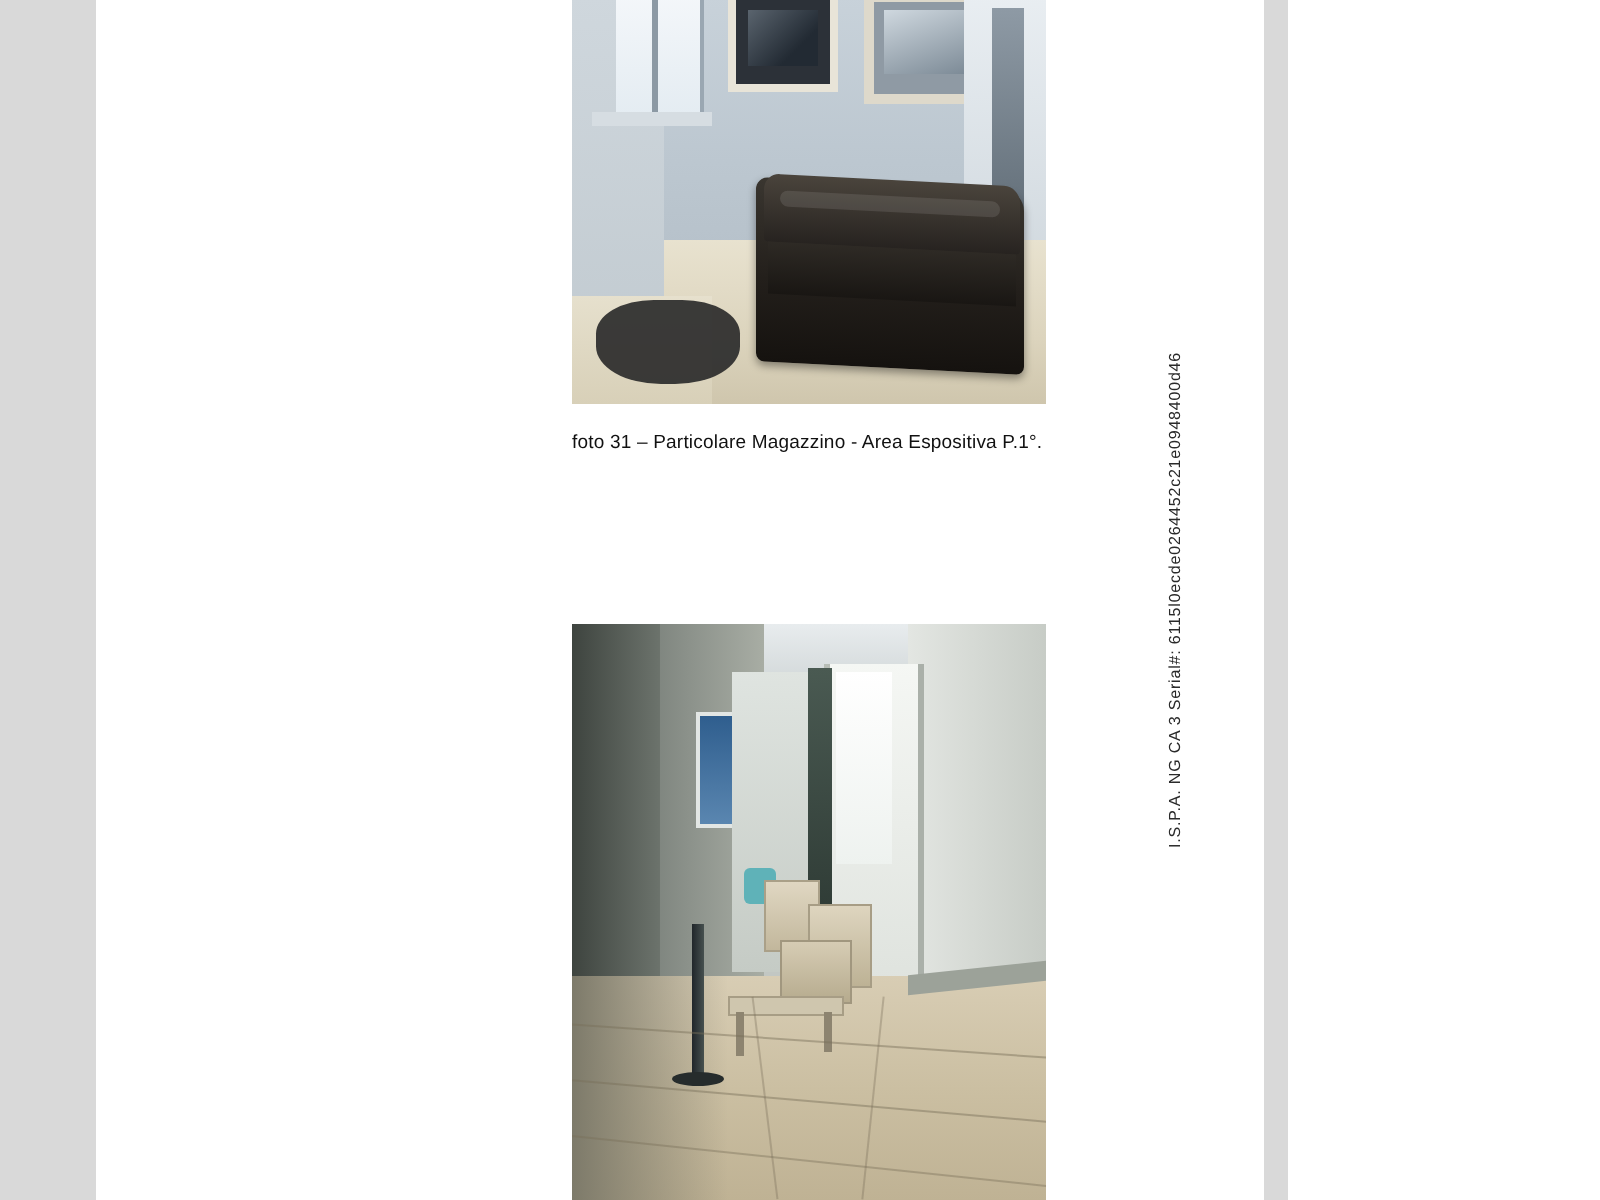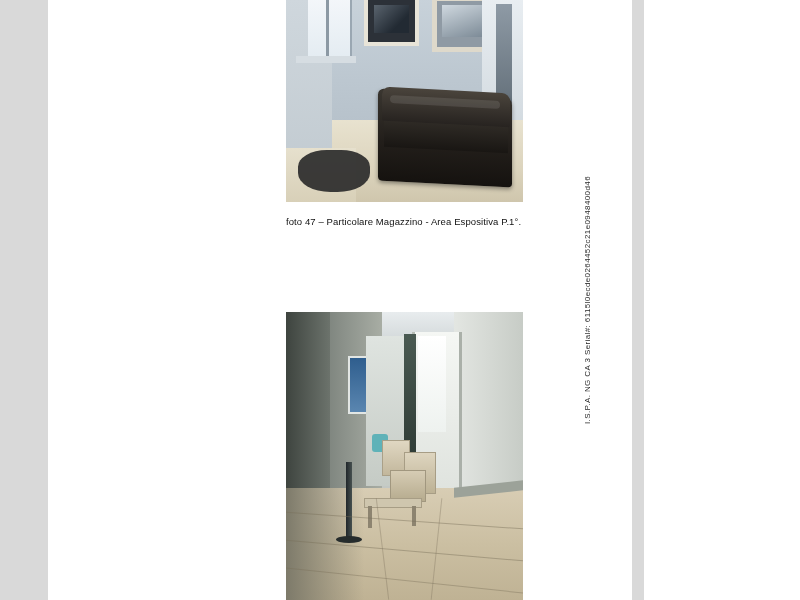--- a/index.html
+++ b/index.html
@@ -307,21 +307,21 @@
     <div class="p1-door-dark"></div>
     <div class="p1-floor"></div>
     <div class="p1-floor-left"></div>
     <div class="p1-rug"></div>
     <div class="p1-sofa"></div>
     <div class="p1-sofa-back"></div>
     <div class="p1-sofa-seat"></div>
     <div class="p1-sofa-hi"></div>
   </div>
 
-  <div class="caption">foto 47  – Particolare Magazzino - Area Espositiva P.1°.</div>
+  <div class="caption">foto 31  – Particolare Magazzino - Area Espositiva P.1°.</div>
 
   <div class="photo2">
     <div class="p2-ceil"></div>
     <div class="p2-wall-left"></div>
     <div class="p2-wall-left-dark"></div>
     <div class="p2-poster"></div>
     <div class="p2-wall-right"></div>
     <div class="p2-back-wall"></div>
     <div class="p2-door-frame"></div>
     <div class="p2-door-light"></div>

